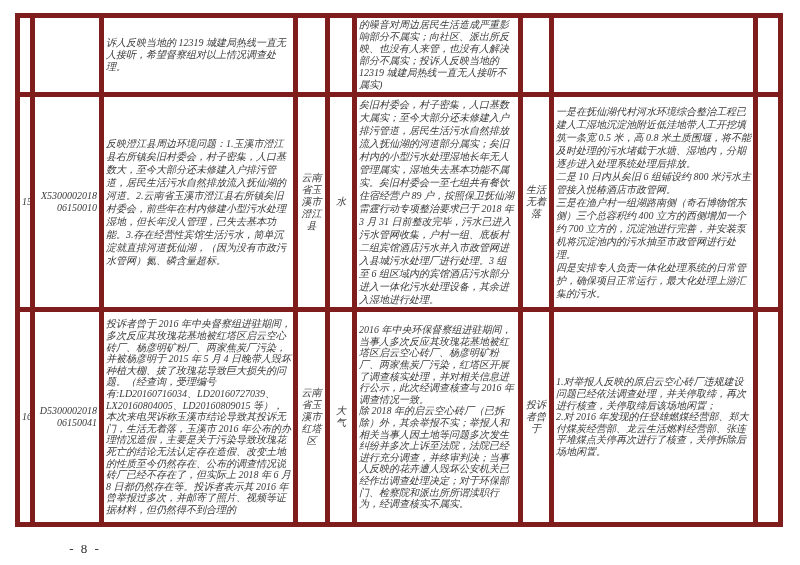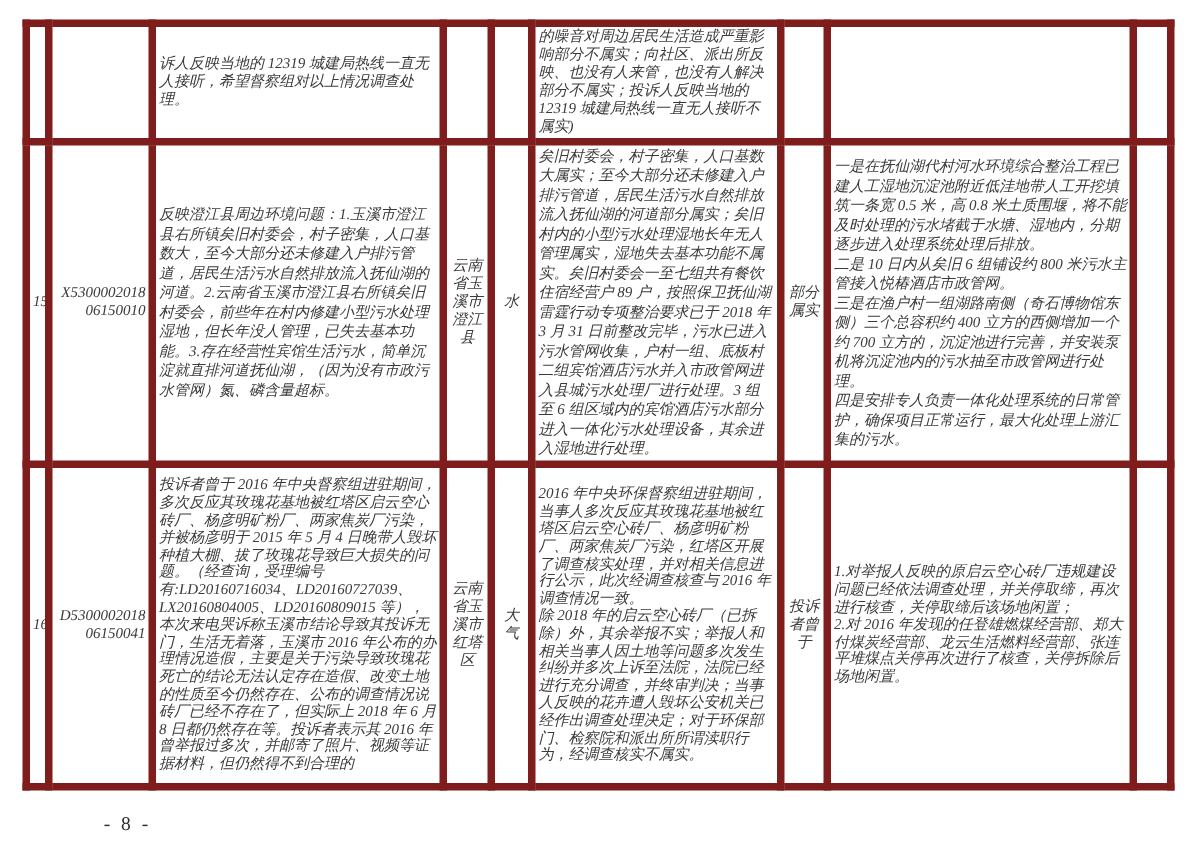--- a/index.html
+++ b/index.html
@@ -88,21 +88,21 @@
         <td class="ctr v-top"></td>
       </tr>
 
       <tr class="r-15">
         <td class="idx">15</td>
         <td class="code">X530000201806150010</td>
         <td class="txt">反映澄江县周边环境问题：1.玉溪市澄江县右所镇矣旧村委会，村子密集，人口基数大，至今大部分还未修建入户排污管道，居民生活污水自然排放流入抚仙湖的河道。2.云南省玉溪市澄江县右所镇矣旧村委会，前些年在村内修建小型污水处理湿地，但长年没人管理，已失去基本功能。3.存在经营性宾馆生活污水，简单沉淀就直排河道抚仙湖，（因为没有市政污水管网）氮、磷含量超标。</td>
         <td class="ctr">云南省玉溪市澄江县</td>
         <td class="ctr">水</td>
         <td class="txt v-top">矣旧村委会，村子密集，人口基数大属实；至今大部分还未修建入户排污管道，居民生活污水自然排放流入抚仙湖的河道部分属实；矣旧村内的小型污水处理湿地长年无人管理属实，湿地失去基本功能不属实。矣旧村委会一至七组共有餐饮住宿经营户 89 户，按照保卫抚仙湖雷霆行动专项整治要求已于 2018 年 3 月 31 日前整改完毕，污水已进入污水管网收集，户村一组、底板村二组宾馆酒店污水并入市政管网进入县城污水处理厂进行处理。3 组至 6 组区域内的宾馆酒店污水部分进入一体化污水处理设备，其余进入湿地进行处理。</td>
-        <td class="ctr">部分属实</td>
+        <td class="ctr">生活无着落</td>
         <td class="txt">一是在抚仙湖代村河水环境综合整治工程已建人工湿地沉淀池附近低洼地带人工开挖填筑一条宽 0.5 米，高 0.8 米土质围堰，将不能及时处理的污水堵截于水塘、湿地内，分期逐步进入处理系统处理后排放。
 二是 10 日内从矣旧 6 组铺设约 800 米污水主管接入悦椿酒店市政管网。
 三是在渔户村一组湖路南侧（奇石博物馆东侧）三个总容积约 400 立方的西侧增加一个约 700 立方的，沉淀池进行完善，并安装泵机将沉淀池内的污水抽至市政管网进行处理。
 四是安排专人负责一体化处理系统的日常管护，确保项目正常运行，最大化处理上游汇集的污水。</td>
         <td class="ctr"></td>
       </tr>
 
       <tr class="r-16">
         <td class="idx">16</td>
         <td class="code">D530000201806150041</td>

